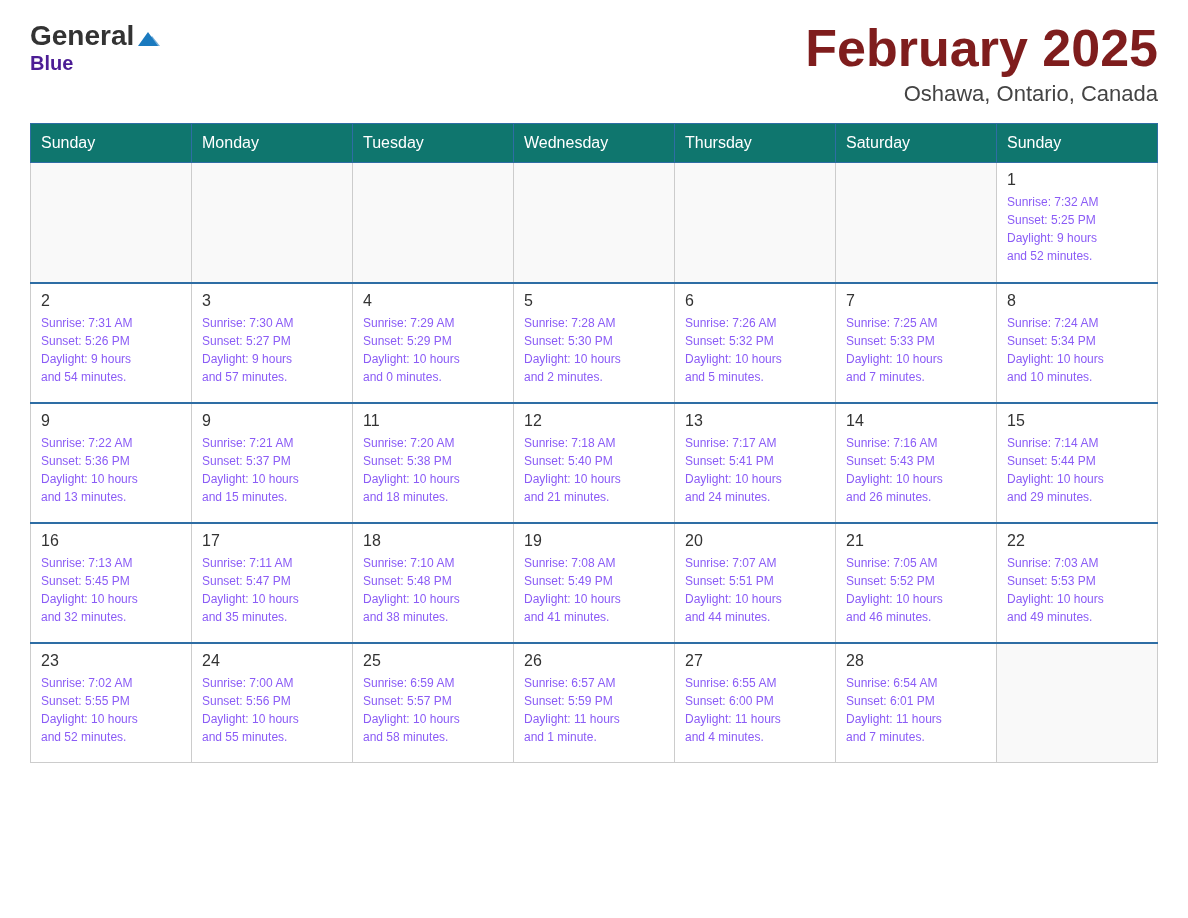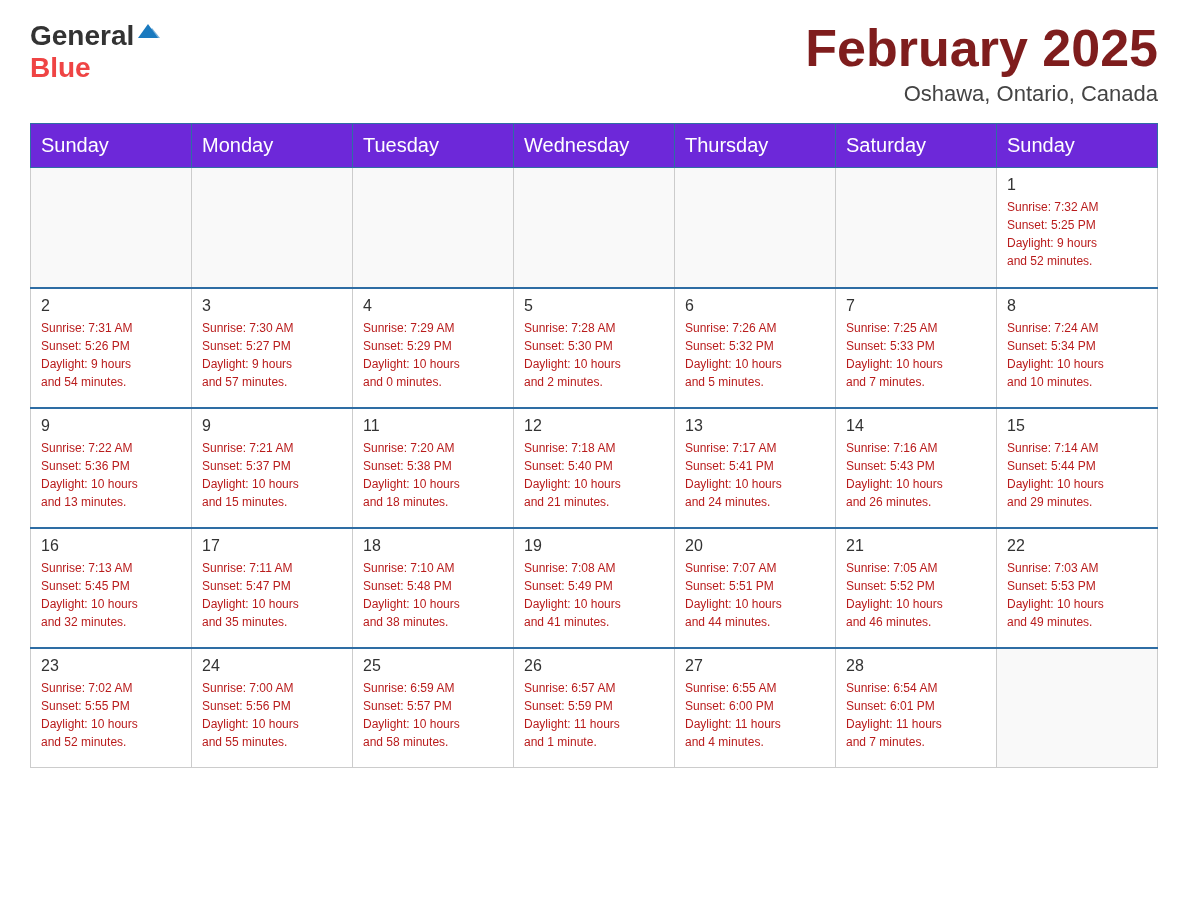--- a/index.html
+++ b/index.html
@@ -16,37 +16,37 @@
       justify-content: space-between;
       align-items: flex-start;
       margin-bottom: 16px;
     }
     .logo-text-general {
       font-size: 28px;
       font-weight: bold;
       color: #333;
     }
     .logo-text-blue {
-      font-size: 28px;
+      font-size: 20px;
       font-weight: bold;
-      color: #ef4444;
+      color: #4c1d95;
     }
     .logo-icon {
       width: 24px;
       height: 24px;
       margin-left: 2px;
     }
     .logo-wrapper {
       display: flex;
       flex-direction: column;
       align-items: flex-start;
     }
     .logo-top {
       display: flex;
-      align-items: flex-start;
+      align-items: flex-end;
     }
     .title-area {
       text-align: right;
     }
     .calendar-title {
       font-size: 52px;
       font-weight: bold;
       color: #7f1d1d;
       line-height: 1.1;
     }
@@ -54,23 +54,23 @@
       font-size: 22px;
       color: #444;
       margin-top: 4px;
     }
     .calendar-table {
       width: 100%;
       border-collapse: collapse;
       table-layout: fixed;
     }
     .calendar-table th {
-      background-color: #6d28d9;
+      background-color: #0f766e;
       color: #fff;
-      font-size: 20px;
+      font-size: 16px;
       font-weight: normal;
       padding: 10px 10px;
       text-align: left;
       border: 1px solid #2e6da4;
     }
     .calendar-table td {
       vertical-align: top;
       border: 1px solid #ccc;
       padding: 8px 10px;
       font-size: 12px;
@@ -79,21 +79,21 @@
     }
     .day-number {
       font-size: 16px;
       color: #333;
       display: block;
       margin-bottom: 4px;
     }
     .day-info {
       font-size: 12px;
       line-height: 1.5;
-      color: #b91c1c;
+      color: #8b5cf6;
     }
     .empty-cell {
       background: #f9f9f9;
     }
     .row-divider td {
       border-top: 2px solid #2e6da4;
     }
   </style>
 </head>
 <body>

